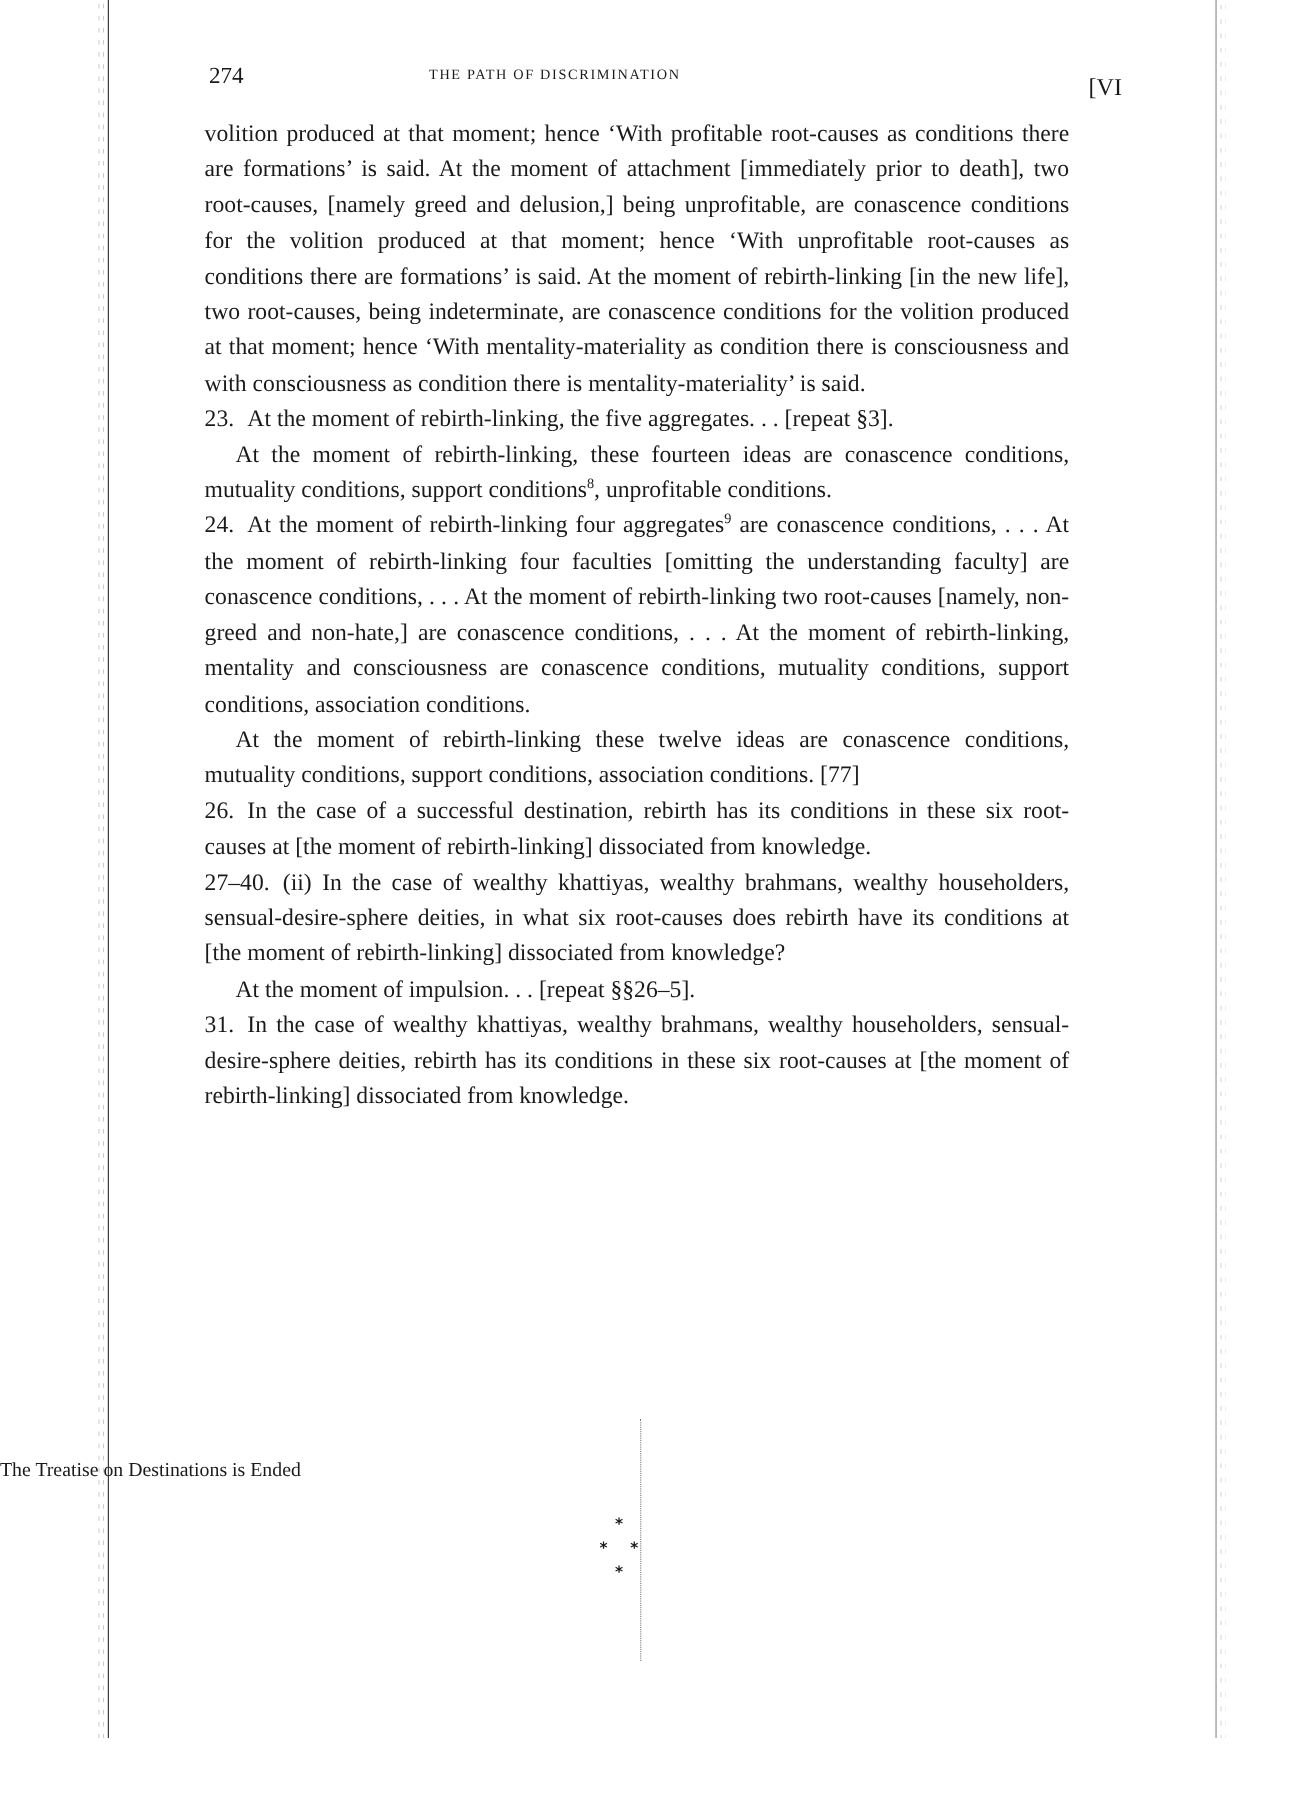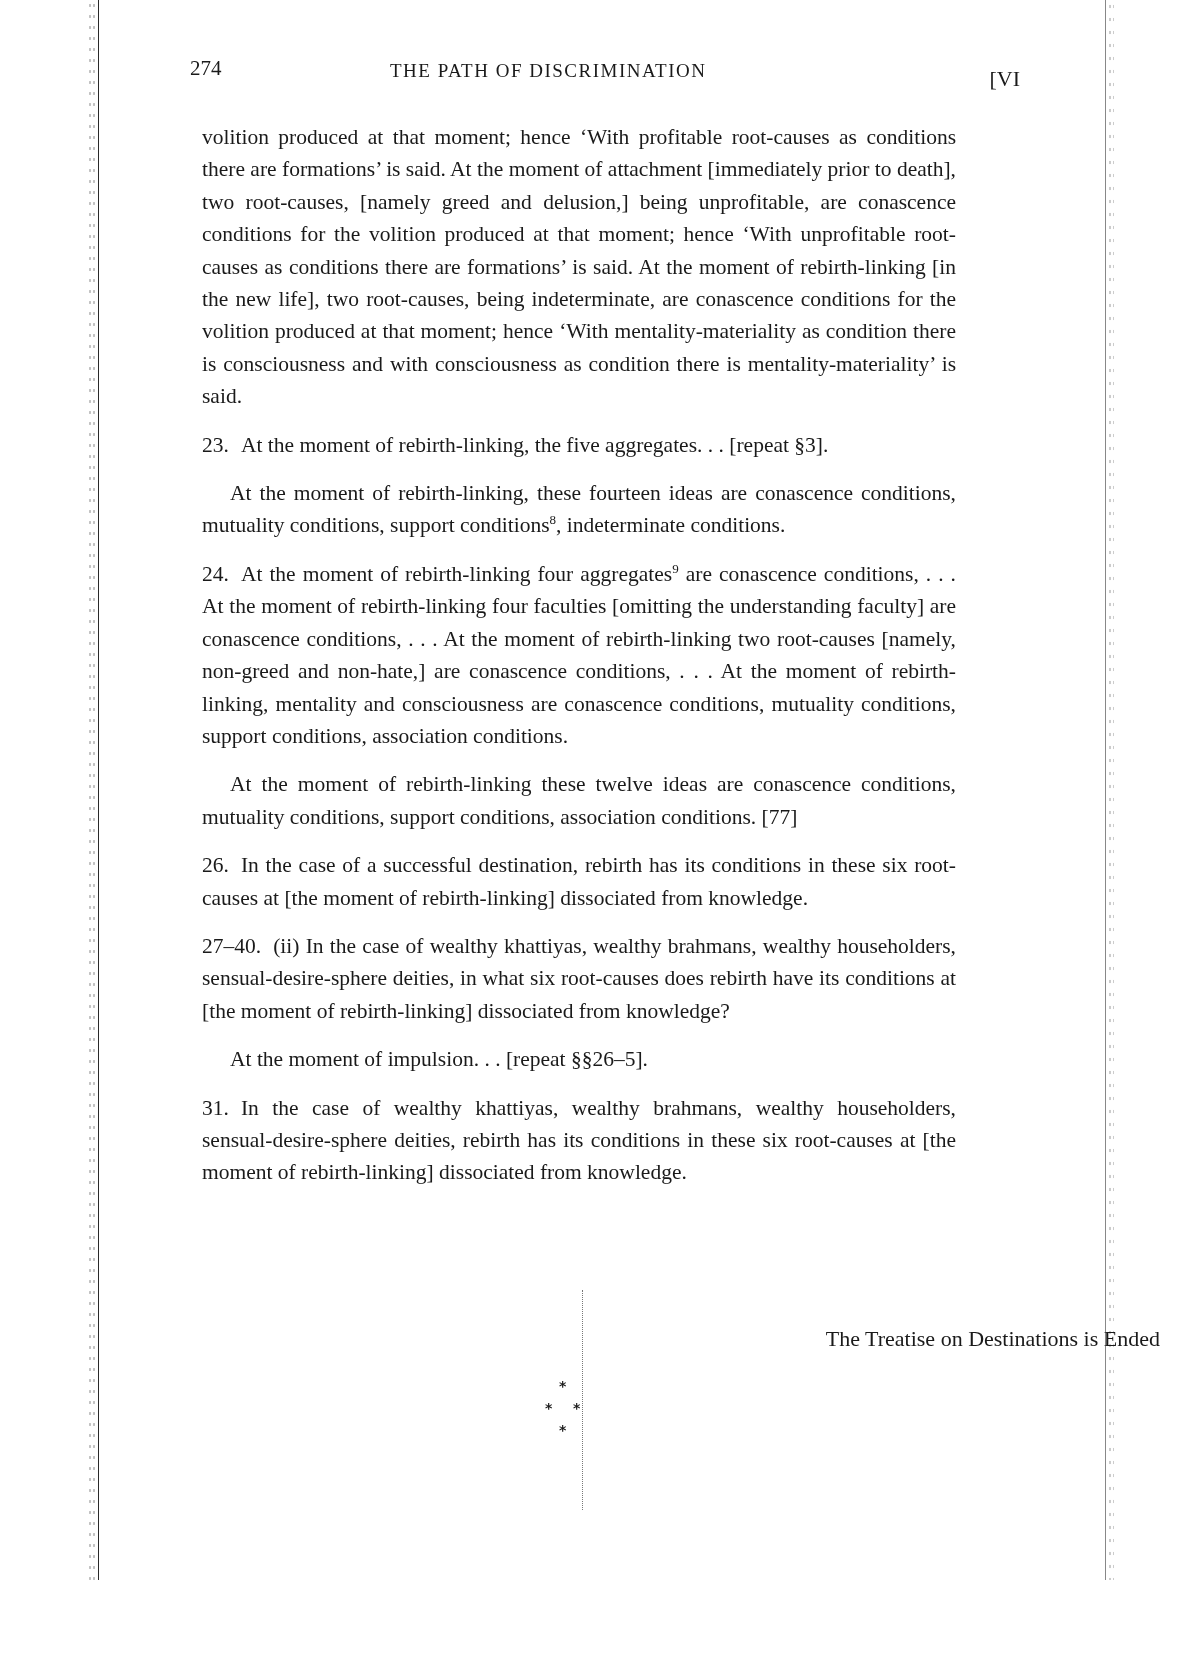--- a/index.html
+++ b/index.html
@@ -34,38 +34,38 @@
   }
   .header {
     position: absolute; top: 54px; left: 190px; width: 830px; height: 34px;
   }
   .page-number {
     position: absolute; left: 0; top: 2px;
     font-size: 21px;
   }
   .running-head {
     position: absolute; left: 200px; top: 6px;
-    font-size: 19px; letter-spacing: 1.5px;
+    font-size: 13px; letter-spacing: 1.5px;
   }
   .chapter-mark {
     position: absolute; right: 0; top: 12px;
     font-size: 22px;
   }
   .body-text {
     position: absolute; top: 105px; left: 186px; width: 786px;
     font-size: 21.5px; line-height: 32.4px;
     text-align: justify;
   }
-  .body-text p { margin: 16px; }
+  .body-text p { margin: 0; }
   .indent { text-indent: 28px; }
   .para-num { margin-right: 12px; font-family: Liberation Serif, serif; }
   sup { font-size: 13px; line-height: 0; }
   .closing {
     position: absolute; top: 1326px; left: 0; width: 1160px;
-    text-align: right; font-size: 22px;
+    text-align: left; font-size: 18px;
   }
   .asterisks {
     position: absolute; top: 1378px; left: 545px; width: 40px; height: 70px;
     font-family: "DejaVu Sans", sans-serif; font-size: 14px; font-weight: bold;
   }
   .asterisks span { position: absolute; }
   .a1 { left: 14px; top: 0; }
   .a2 { left: 0; top: 22px; }
   .a3 { left: 28px; top: 22px; }
   .a4 { left: 14px; top: 44px; }
@@ -85,21 +85,21 @@
 
 <div class="header">
   <span class="page-number">274</span>
   <span class="running-head">THE PATH OF DISCRIMINATION</span>
   <span class="chapter-mark">[VI</span>
 </div>
 
 <div class="body-text">
   <p><span>volition produced at that moment; hence ‘With profitable root-causes as conditions there are formations’ is said. At the moment of attachment [immediately prior to death], two root-causes, [namely greed and delusion,] being unprofitable, are conascence conditions for the volition produced at that moment; hence ‘With unprofitable root-causes as conditions there are formations’ is said. At the moment of rebirth-linking [in the new life], two root-causes, being indeterminate, are conascence conditions for the volition produced at that moment; hence ‘With mentality-materiality as condition there is consciousness and with consciousness as condition there is mentality-materiality’ is said.</span></p>
   <p><span class="para-num">23.</span><span>At the moment of rebirth-linking, the five aggregates. . . [repeat §3].</span></p>
-  <p class="indent"><span>At the moment of rebirth-linking, these fourteen ideas are conascence conditions, mutuality conditions, support conditions</span><sup>8</sup><span>, indeterminate conditions.</span></p>
+  <p class="indent"><span>At the moment of rebirth-linking, these fourteen ideas are conascence conditions, mutuality conditions, support conditions</span><sup>8</sup><span>, unprofitable conditions.</span></p>
   <p><span class="para-num">24.</span><span>At the moment of rebirth-linking four aggregates</span><sup>9</sup><span> are conascence conditions, . . . At the moment of rebirth-linking four faculties [omitting the understanding faculty] are conascence conditions, . . . At the moment of rebirth-linking two root-causes [namely, non-greed and non-hate,] are conascence conditions, . . . At the moment of rebirth-linking, mentality and consciousness are conascence conditions, mutuality conditions, support conditions, association conditions.</span></p>
   <p class="indent"><span>At the moment of rebirth-linking these twelve ideas are conascence conditions, mutuality conditions, support conditions, association conditions. [77]</span></p>
   <p><span class="para-num">26.</span><span>In the case of a successful destination, rebirth has its conditions in these six root-causes at [the moment of rebirth-linking] dissociated from knowledge.</span></p>
   <p><span class="para-num">27–40.</span><span>(ii) In the case of wealthy khattiyas, wealthy brahmans, wealthy householders, sensual-desire-sphere deities, in what six root-causes does rebirth have its conditions at [the moment of rebirth-linking] dissociated from knowledge?</span></p>
   <p class="indent"><span>At the moment of impulsion. . . [repeat §§26–5].</span></p>
   <p><span class="para-num">31.</span><span>In the case of wealthy khattiyas, wealthy brahmans, wealthy householders, sensual-desire-sphere deities, rebirth has its conditions in these six root-causes at [the moment of rebirth-linking] dissociated from knowledge.</span></p>
 </div>
 
 <div class="closing">The Treatise on Destinations is Ended</div>
 

